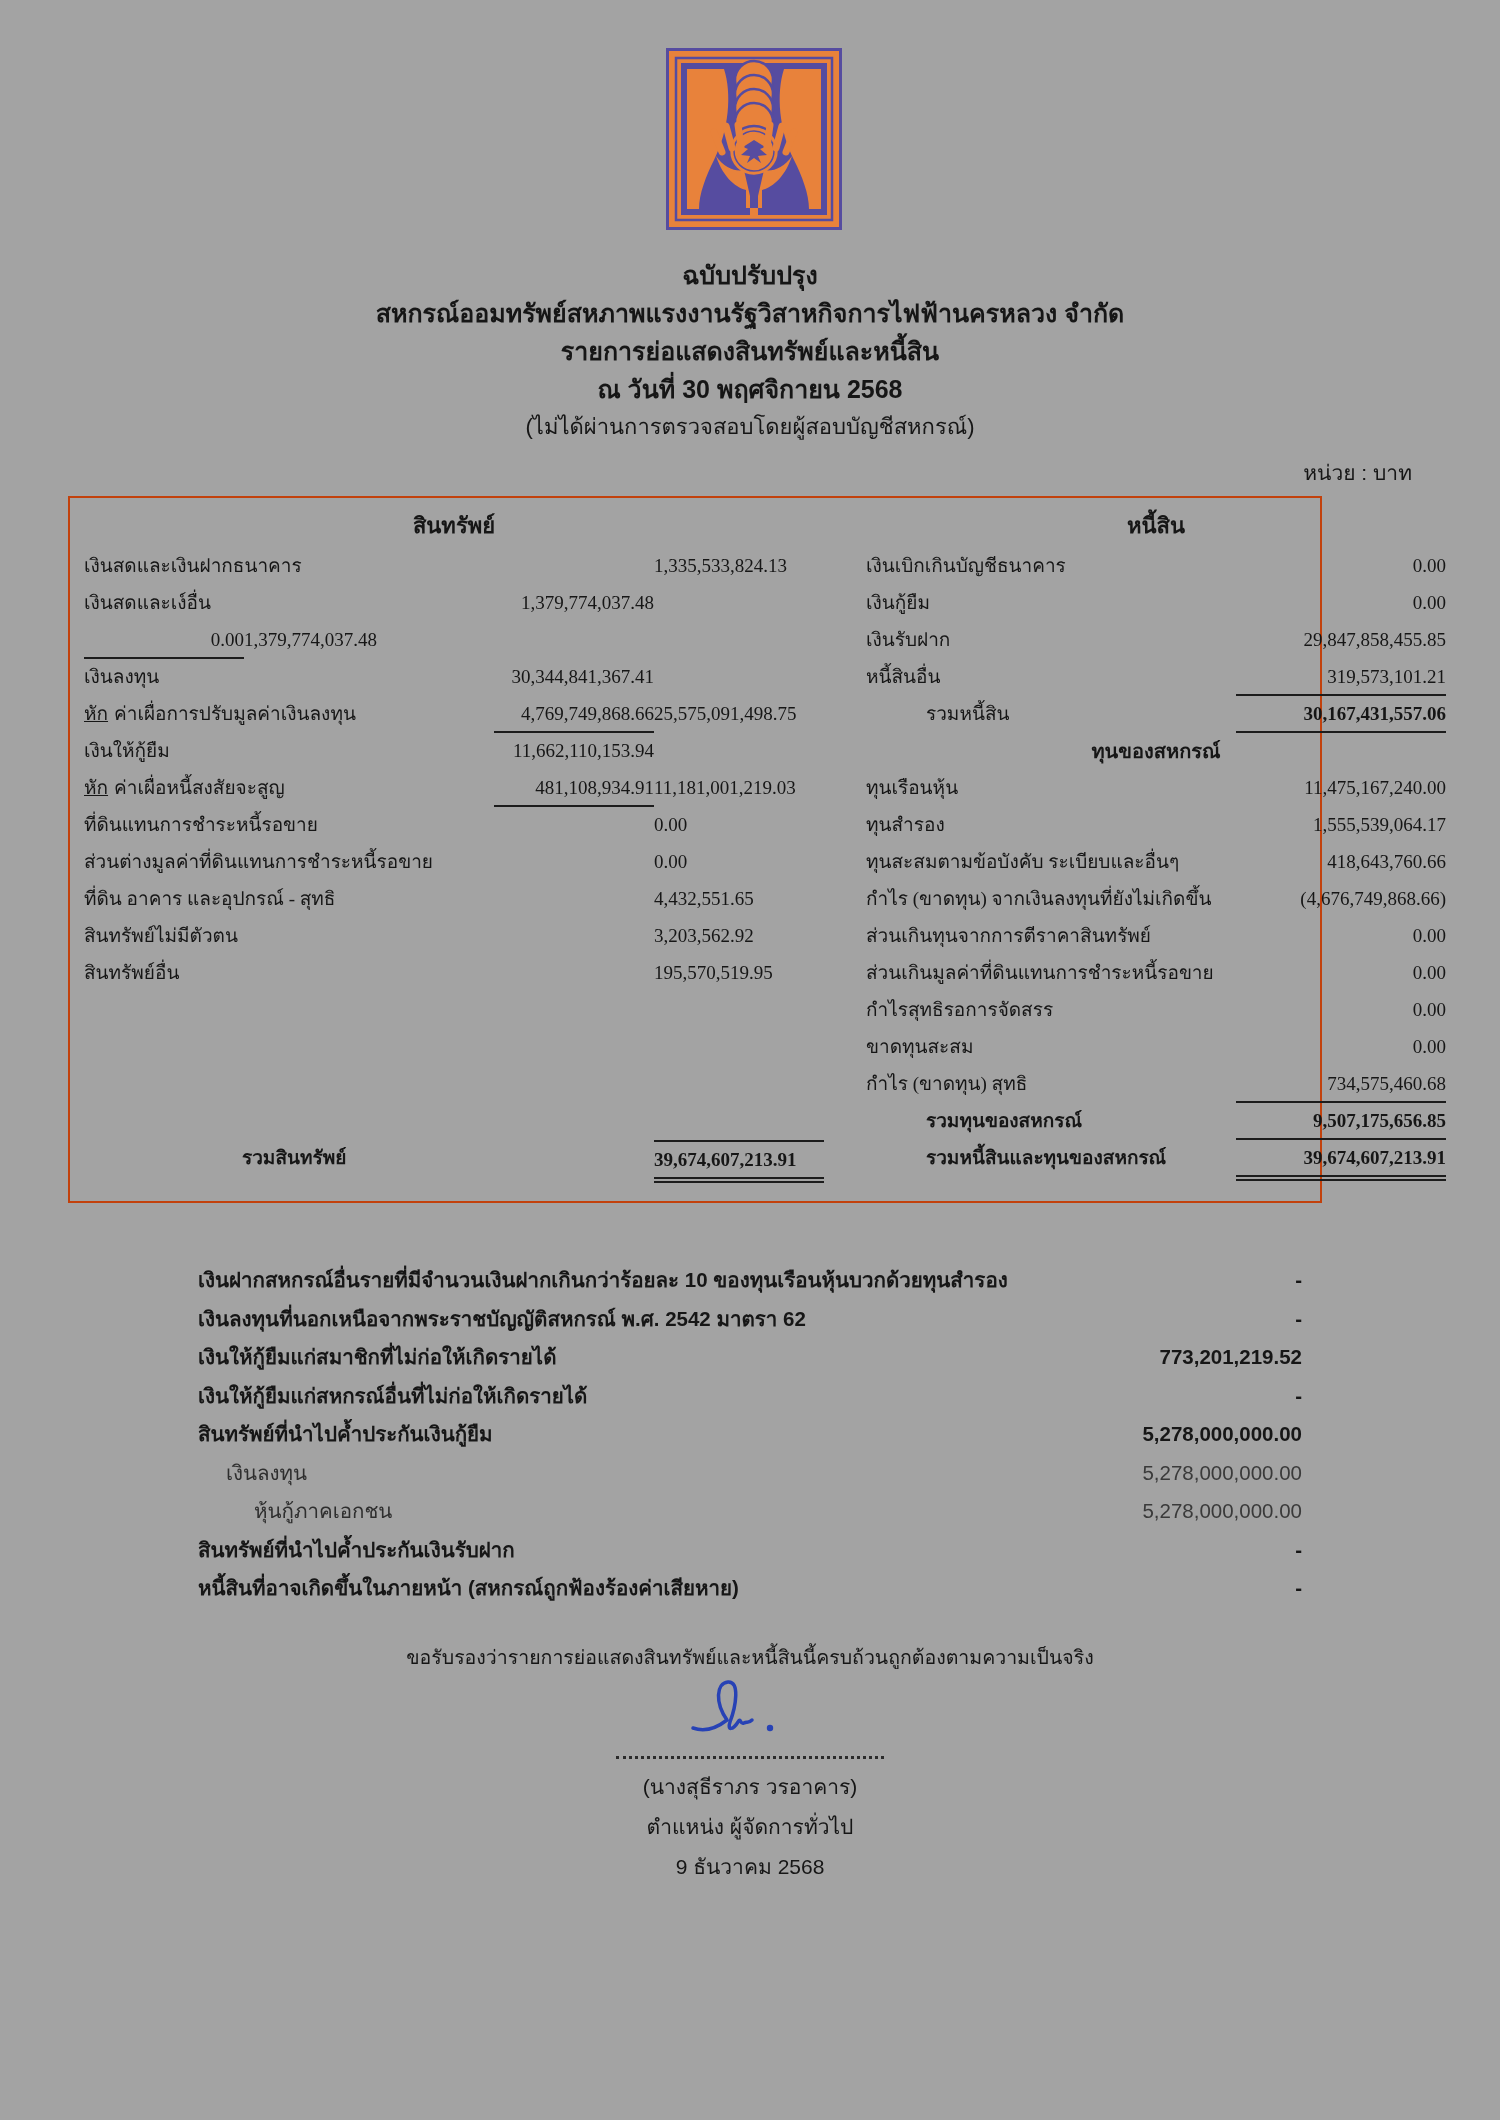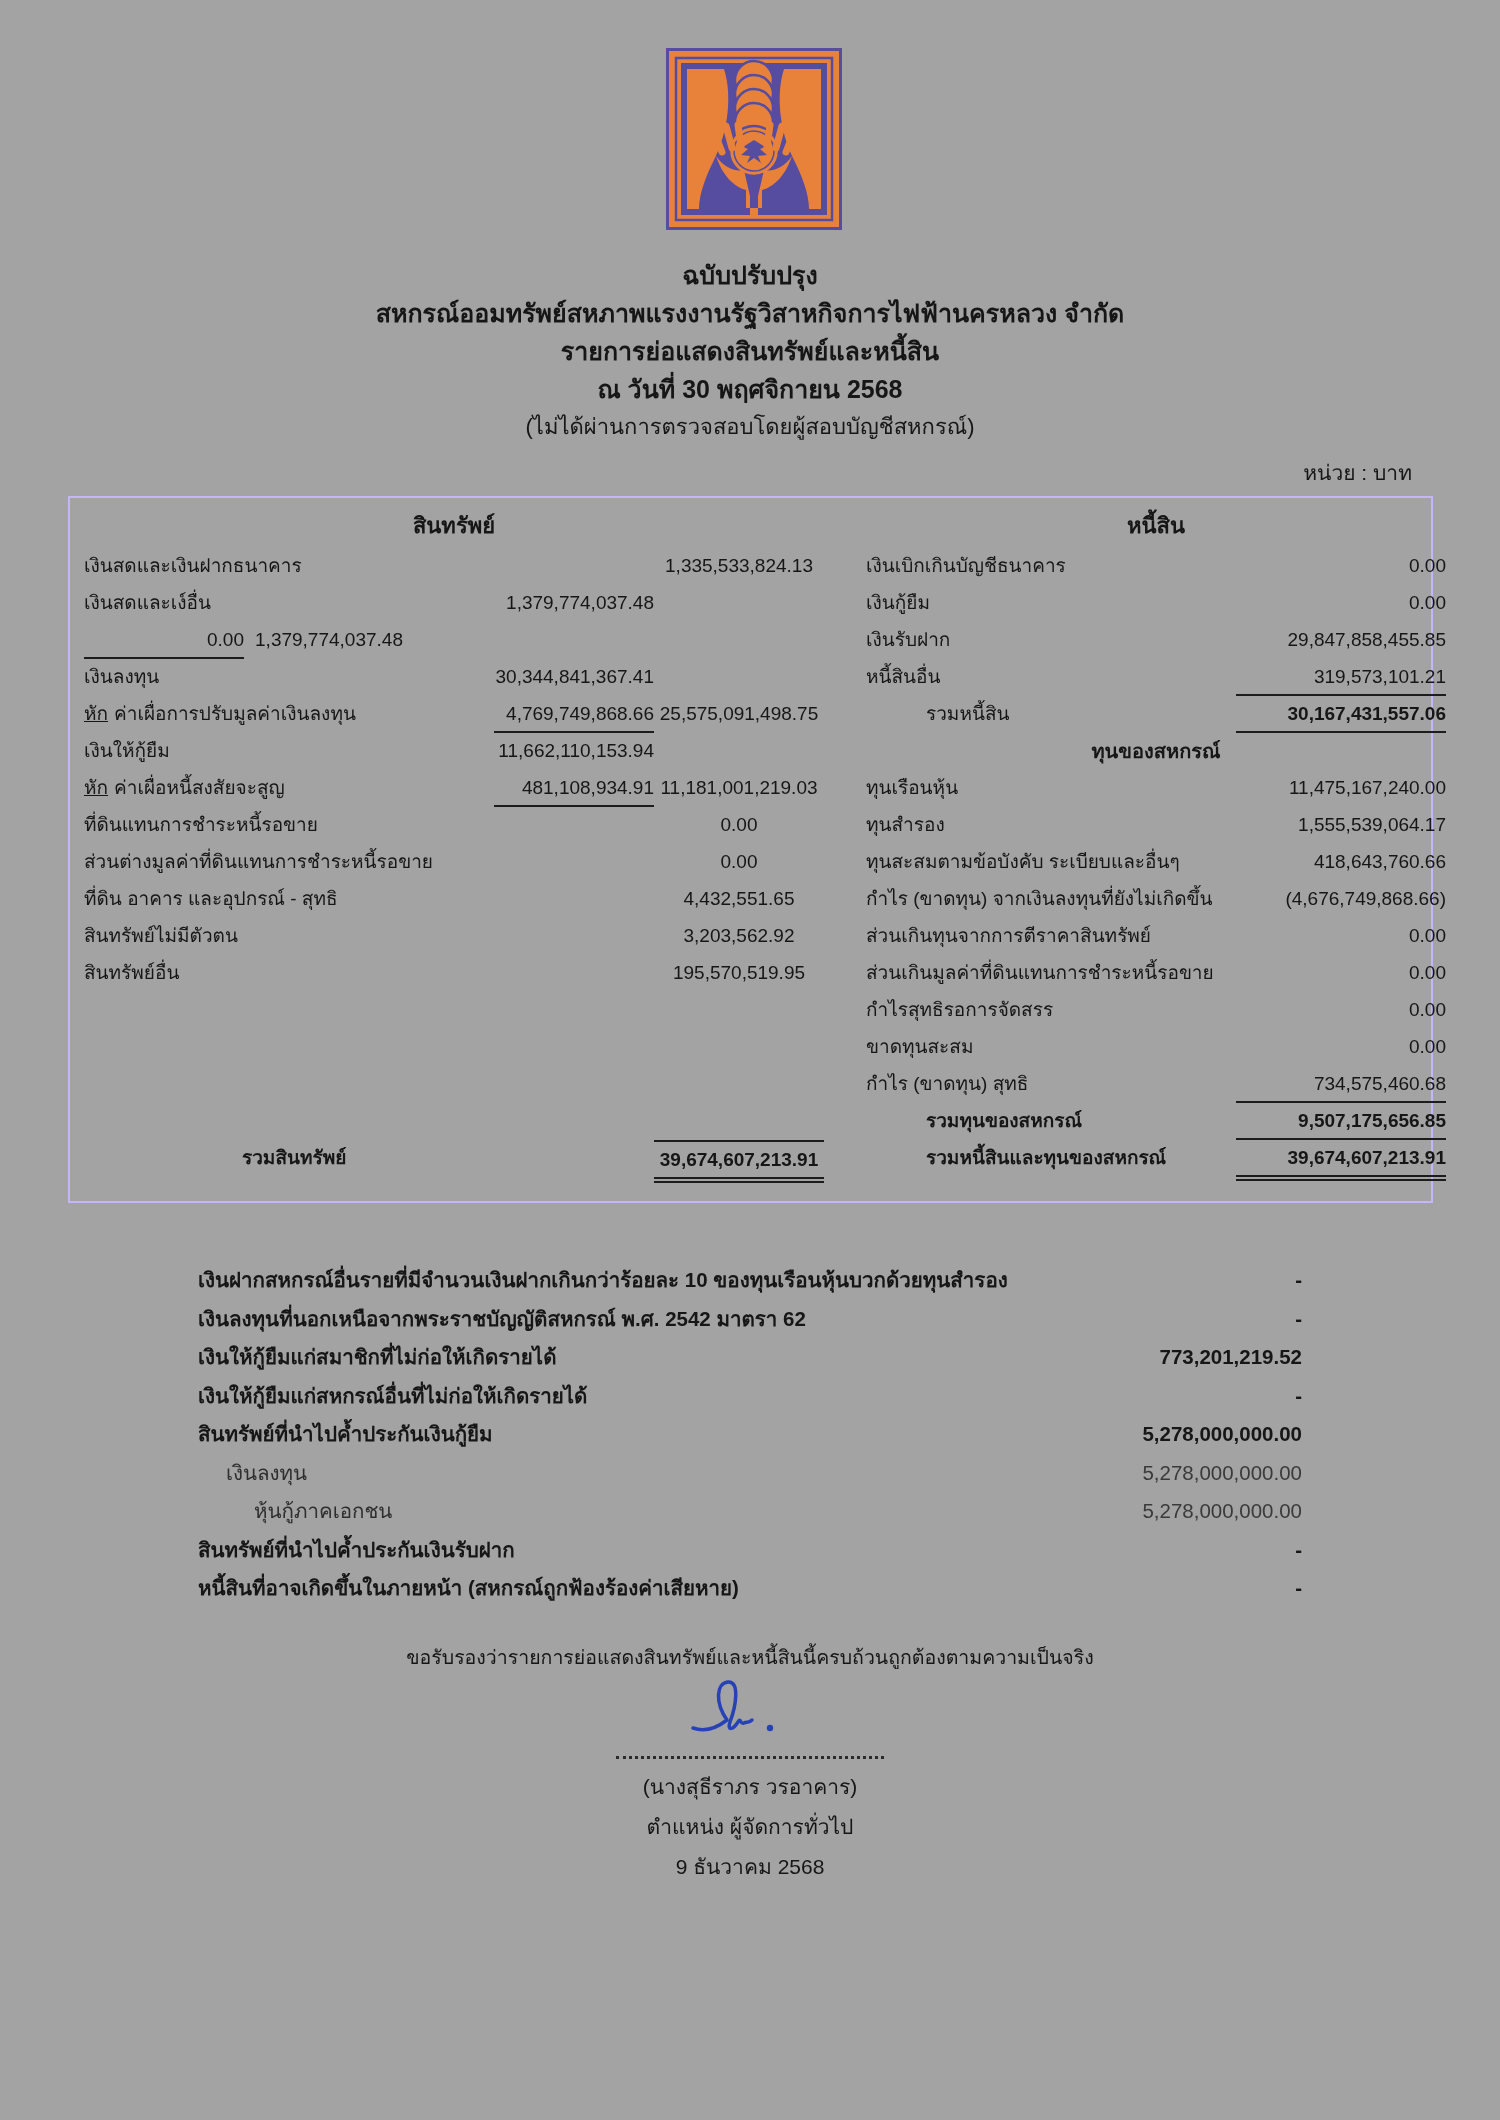--- a/index.html
+++ b/index.html
@@ -12,33 +12,33 @@
   .logo{position:absolute;left:666px;top:48px;width:176px;height:182px;}
   .title-line{position:absolute;left:0;width:100%;text-align:center;line-height:34px;}
   .t1{top:258px;font-size:25px;font-weight:bold;}
   .t2{top:296px;font-size:25px;font-weight:bold;}
   .t3{top:334px;font-size:25px;font-weight:bold;}
   .t4{top:372px;font-size:25px;font-weight:bold;}
   .t5{top:410px;font-size:22px;font-weight:normal;}
   .unit{position:absolute;top:456px;right:88px;font-size:21px;}
   
   .btable{
-    position:absolute;left:68px;top:496px;width:1365px;height:707px;
-    border:2px solid #c4b5fd;box-sizing:border-box;
+    position:absolute;left:68px;top:496px;width:1254px;height:707px;
+    border:2px solid #c2410c;box-sizing:border-box;font-family:Liberation Serif, serif;
   }
   .half{position:absolute;top:8px;}
   .half-left{left:14px;width:740px;}
   .half-right{left:796px;width:580px;}
   .sec-h{height:42px;line-height:40px;text-align:center;font-size:22px;font-weight:bold;}
   .brow{display:flex;height:37px;line-height:35px;font-size:19px;align-items:flex-start;}
   .lbl{flex:1;white-space:nowrap;overflow:visible;}
   .hak{text-decoration:underline;margin-right:6px;}
   .hak:empty{display:none;}
   .c1{width:160px;text-align:right;}
-  .c2{width:170px;text-align:center;}
+  .c2{width:170px;text-align:left;}
   .v{width:210px;text-align:right;}
   .ul-c1 .c1{border-bottom:2px solid #1c1c1c;}
   .ul-v .v{border-bottom:2px solid #1c1c1c;}
   .left-total{margin-top:148px;}
   .left-total .lbl{padding-left:158px;font-weight:bold;}
   .left-total .c2{border-top:2px solid #1c1c1c;border-bottom:6px double #1c1c1c;font-weight:bold;}
   .r-total .lbl{padding-left:60px;}
   .r-total .v{font-weight:bold;border-bottom:2px solid #1c1c1c;}
   .r-grand .lbl{padding-left:60px;font-weight:bold;}
   .r-grand .v{font-weight:bold;border-bottom:6px double #1c1c1c;}

